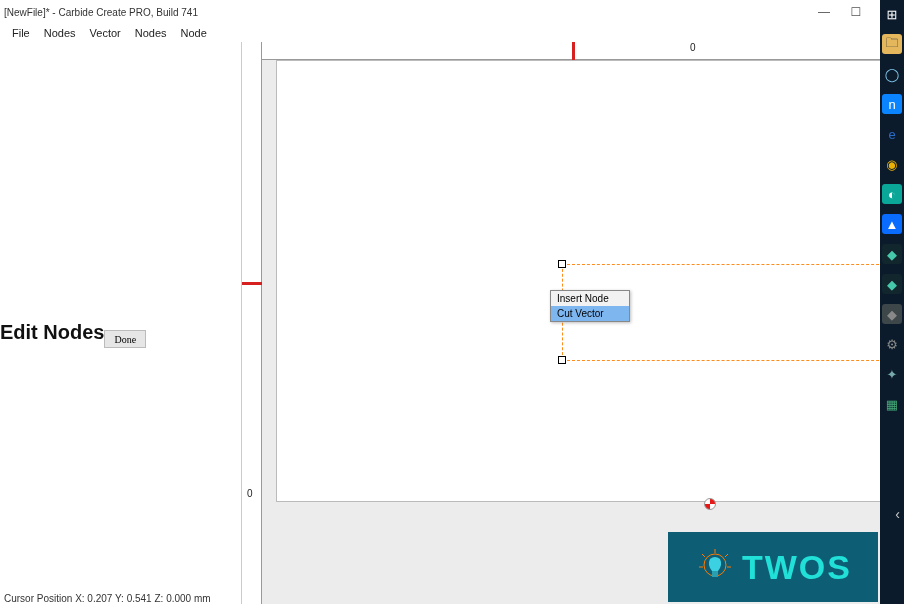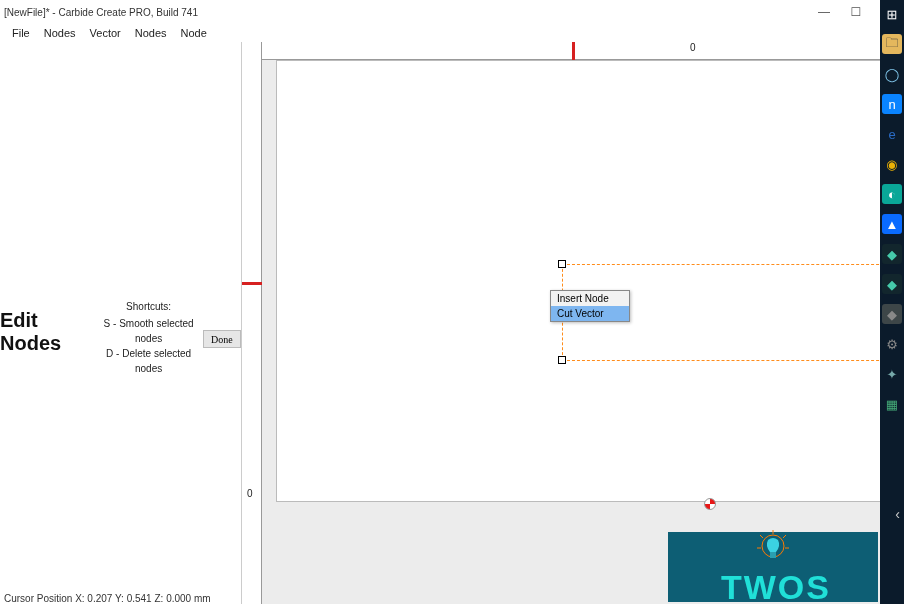--- a/index.html
+++ b/index.html
@@ -27,21 +27,21 @@
 .paper { position: absolute; left: 14px; top: 0; right: 0; bottom: 108px; background: #fff; border: 1px solid #bbb; }
 .sel-box { position: absolute; border: 1px dashed #ff8c1a; }
 .node-handle { position: absolute; width: 8px; height: 8px; background: #fff; border: 1px solid #000; }
 .ctx-menu { position: absolute; left: 566px; top: 285px; width: 80px; background: #f2f2f2; border: 1px solid #888; box-shadow: 1px 1px 3px rgba(0,0,0,0.25); font-size: 10px; }
 .ctx-item { padding: 2px 6px; }
 .ctx-item.highlight { background: #7eb6f0; }
 .origin-marker { position: absolute; width: 12px; height: 12px; border-radius: 50%; background: conic-gradient(#e81818 0 90deg, #fff 90deg 180deg, #e81818 180deg 270deg, #fff 270deg 360deg); border: 1px solid #999; }
 .taskbar { position: absolute; right: 0; top: 0; width: 24px; height: 604px; background: #0b1b2b; display: flex; flex-direction: column; align-items: center; padding-top: 4px; gap: 10px; }
 .taskbar .tb-icon { width: 20px; height: 20px; border-radius: 3px; display: flex; align-items: center; justify-content: center; font-size: 13px; color: #fff; }
 .taskbar-chevron { position: absolute; right: 4px; top: 506px; color: #ccc; font-size: 14px; }
-.watermark { position: absolute; right: 26px; bottom: 2px; width: 210px; height: 70px; background: #0d5e74; display: flex; align-items: center; justify-content: center; flex-direction: column; }
+.watermark { position: absolute; right: 26px; bottom: 2px; width: 210px; height: 70px; background: #0d5e74; display: flex; align-items: center; justify-content: center; }
 .watermark .wm-bulb { width: 42px; height: 42px; display: flex; align-items: center; justify-content: center; }
 .watermark .wm-text { font-size: 34px; font-weight: 900; color: #20e0d8; letter-spacing: 2px; margin-left: 6px; font-family: Arial, sans-serif; }
 .status-bar { position: absolute; left: 0; bottom: -2px; font-size: 10px; color: #333; padding: 2px 4px; width: 100%; overflow: hidden; white-space: nowrap; }
 </style>
 </head>
 <body>
 
 <div class="titlebar">
   <span class="titlebar-text">[NewFile]* - Carbide Create PRO, Build 741</span>
   <div class="titlebar-controls">
@@ -56,25 +56,20 @@
   <span>Nodes</span>
   <span>Vector</span>
   <span>Nodes</span>
   <span>Node</span>
 </div>
 
 <div class="main-area">
 
   <div class="left-panel">
     <h1>Edit Nodes</h1>
-    <div class="shortcuts">
-      <div class="shortcuts-title">Shortcuts:</div>
-      <div>S - Smooth selected nodes</div>
-      <div>D - Delete selected nodes</div>
-    </div>
     <div class="done-btn">Done</div>
   </div>
 
   <div class="canvas-wrap">
     <div class="v-ruler">
       <div class="v-ruler-red"></div>
       <div class="ruler-label">0</div>
     </div>
     <div class="h-ruler">
       <div class="h-ruler-red"></div>

